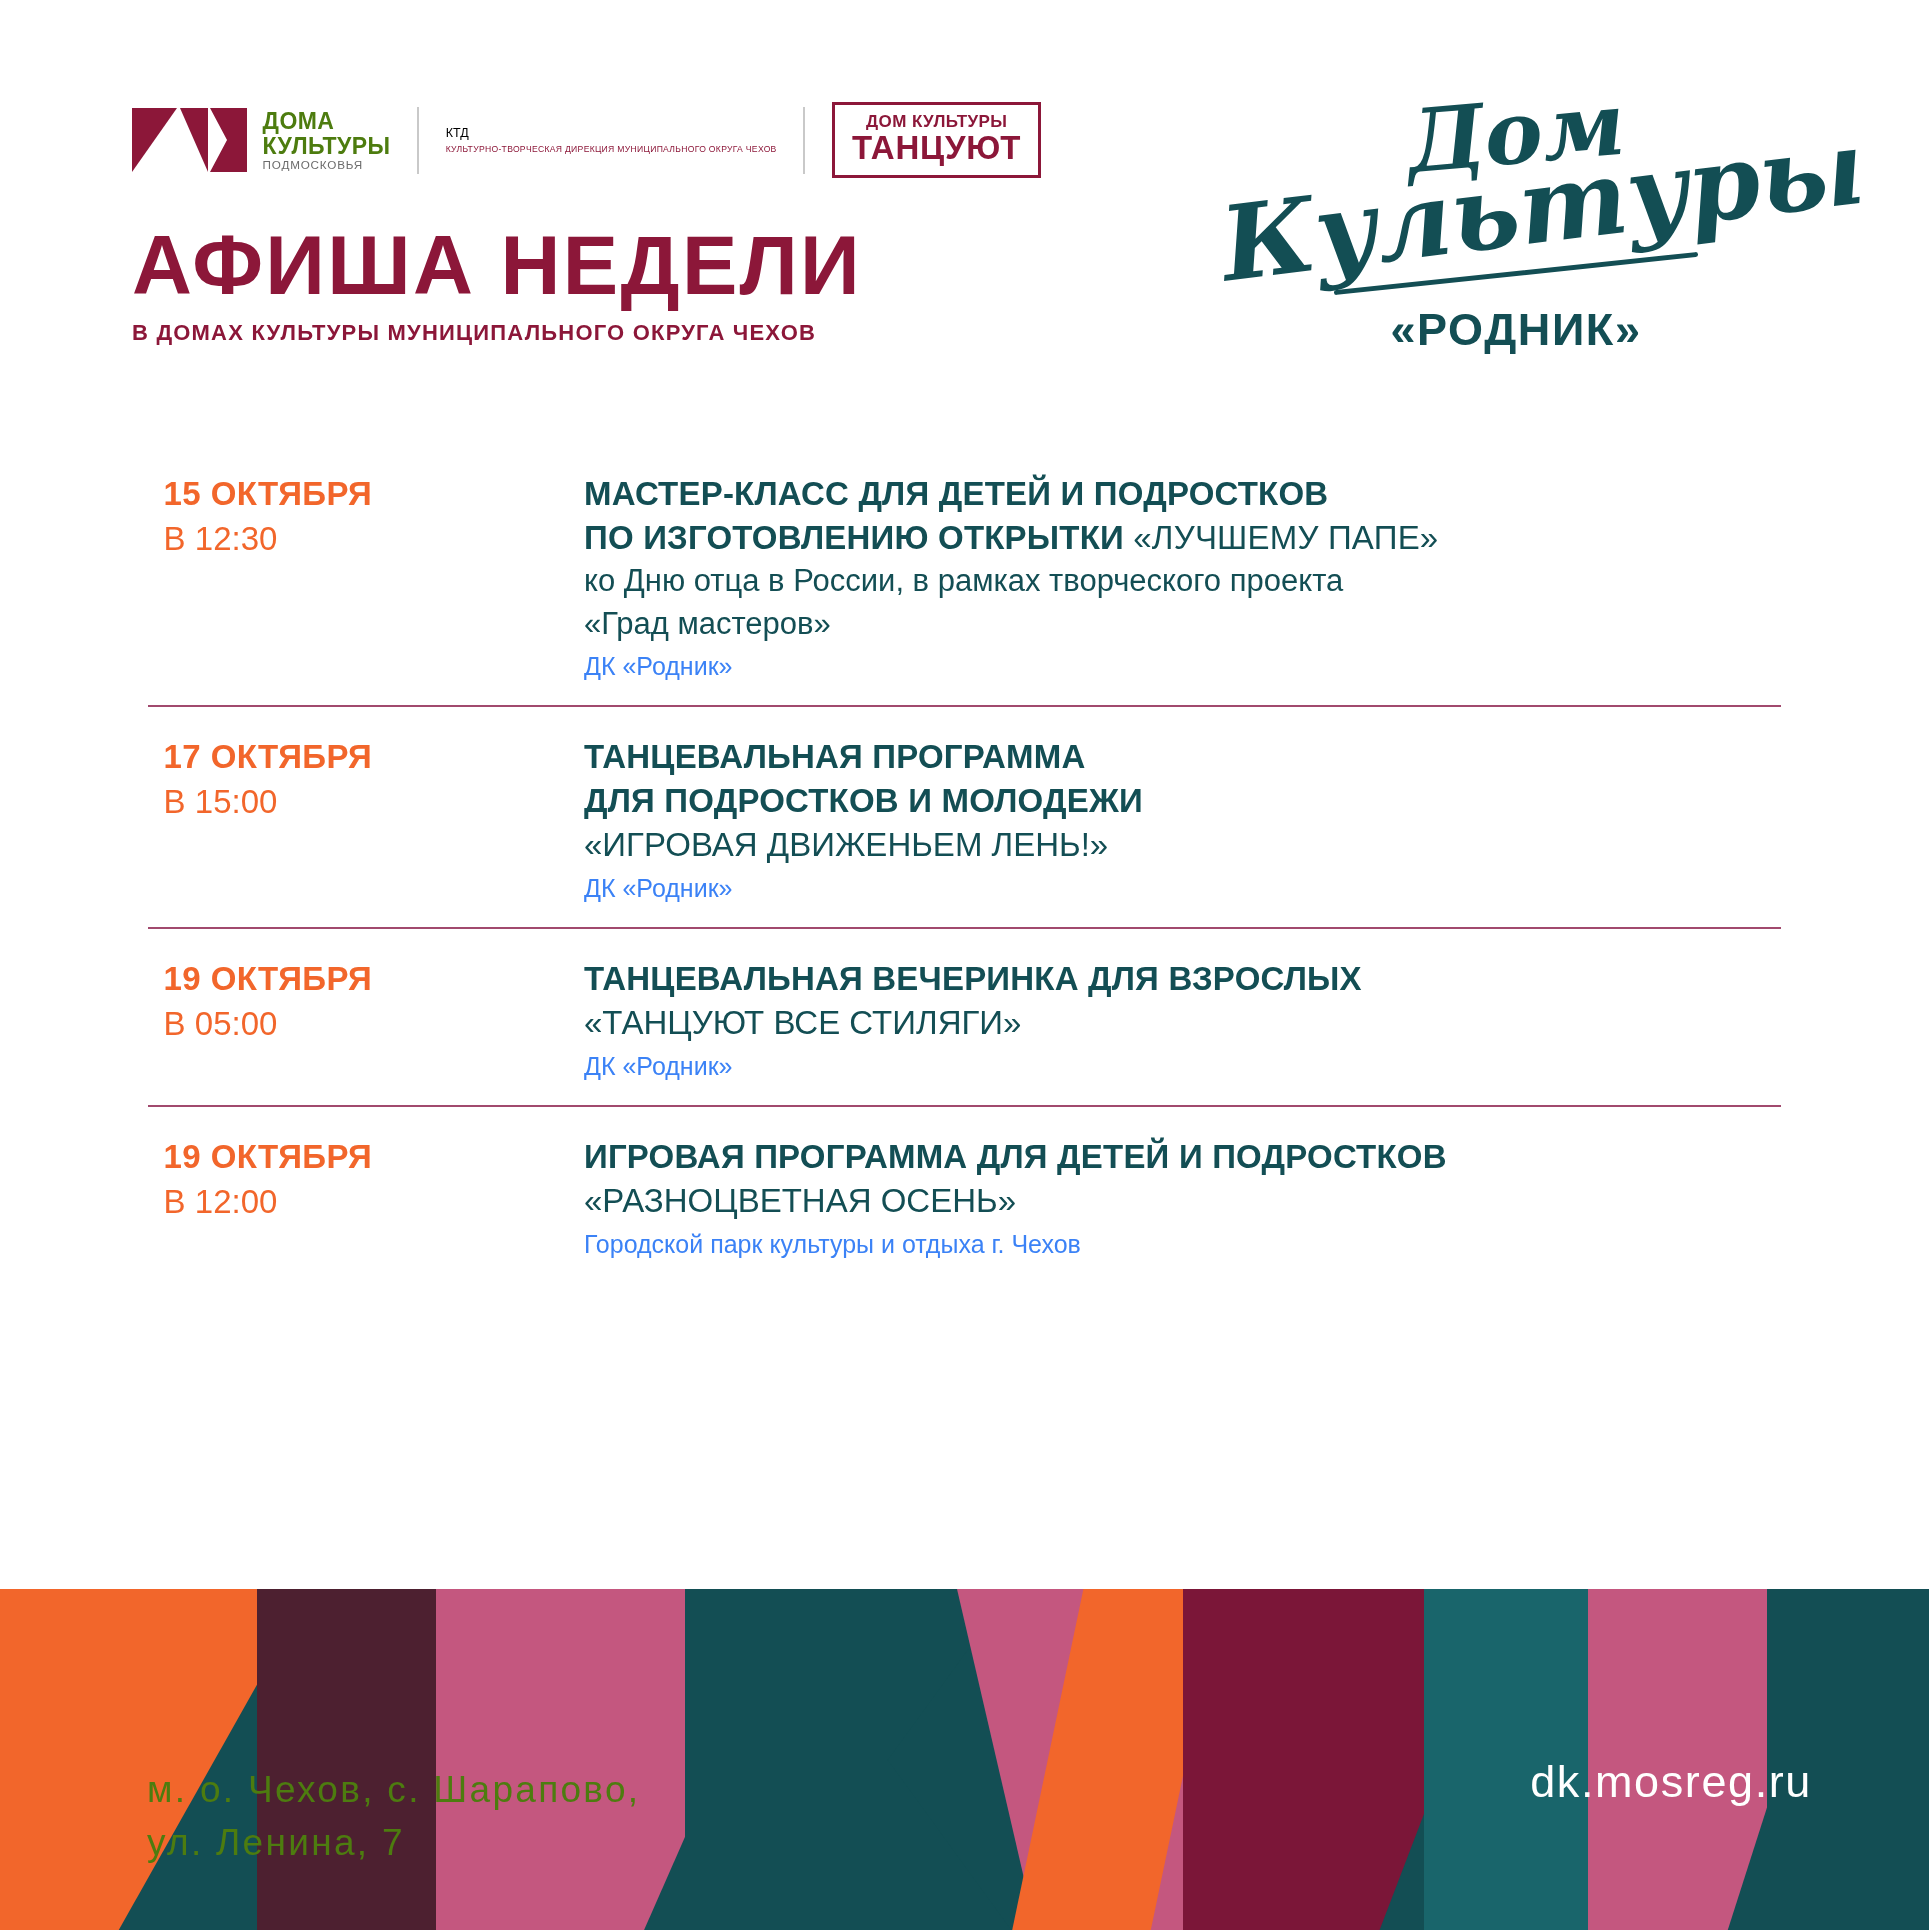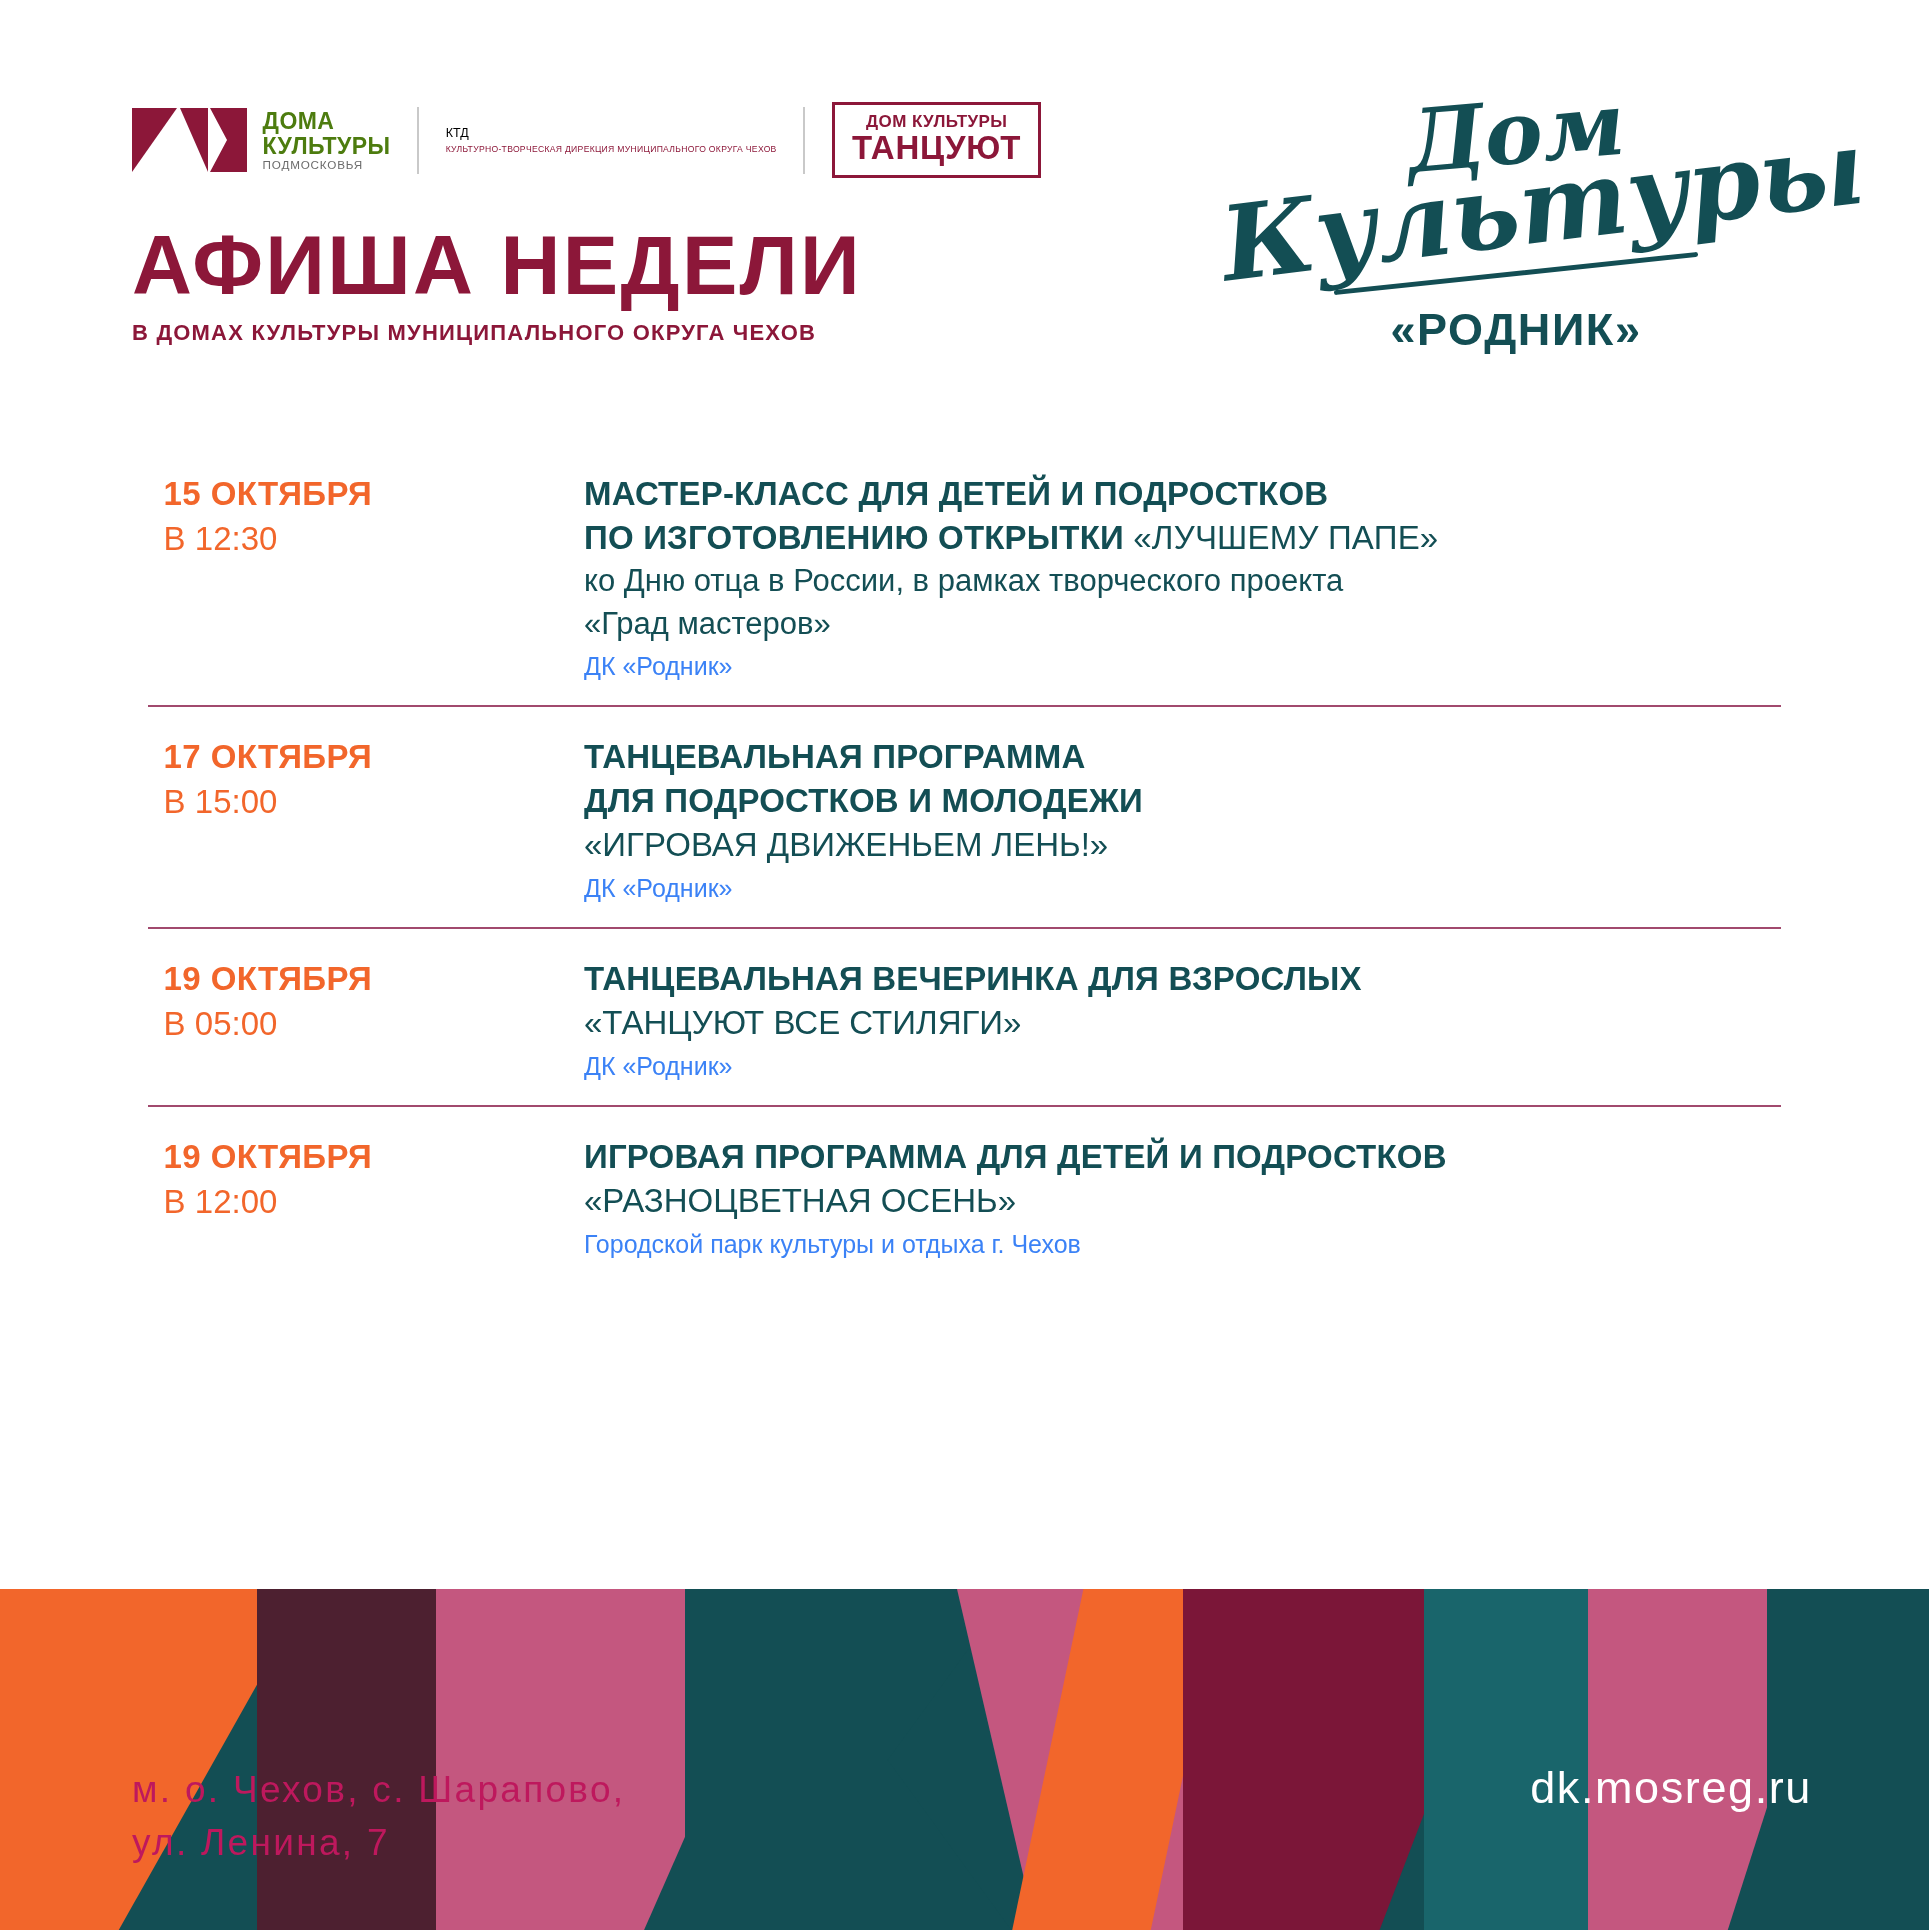--- a/index.html
+++ b/index.html
@@ -89,25 +89,25 @@
   .event-desc { font-size:31px; color:#134e54; line-height:1.38; font-weight:normal; }
   .event-place {
     margin-top:4.7px; font-size:25px; color:#3b82f6; line-height:1.3;
   }
 
   
   .footer { position:absolute; left:0; bottom:0; width:1929px; height:342px; overflow:hidden; }
   .footer-bg { position:absolute; inset:0; background:#134e54; }
   .shape { position:absolute; top:0; height:342px; }
   .footer-text {
-    position:absolute; left:132px; bottom:61px; color:#be185d;
+    position:absolute; left:147px; bottom:61px; color:#4d7c0f;
     font-size:37px; line-height:1.45; letter-spacing:2.3px;
   }
   .footer-site {
-    position:absolute; right:117px; bottom:117px; color:#ffffff;
+    position:absolute; right:117px; bottom:123px; color:#ffffff;
     font-size:45px; letter-spacing:1.6px;
   }
 </style>
 </head>
 <body>
 
 <div class="poster">
 
   <div class="header">
 

